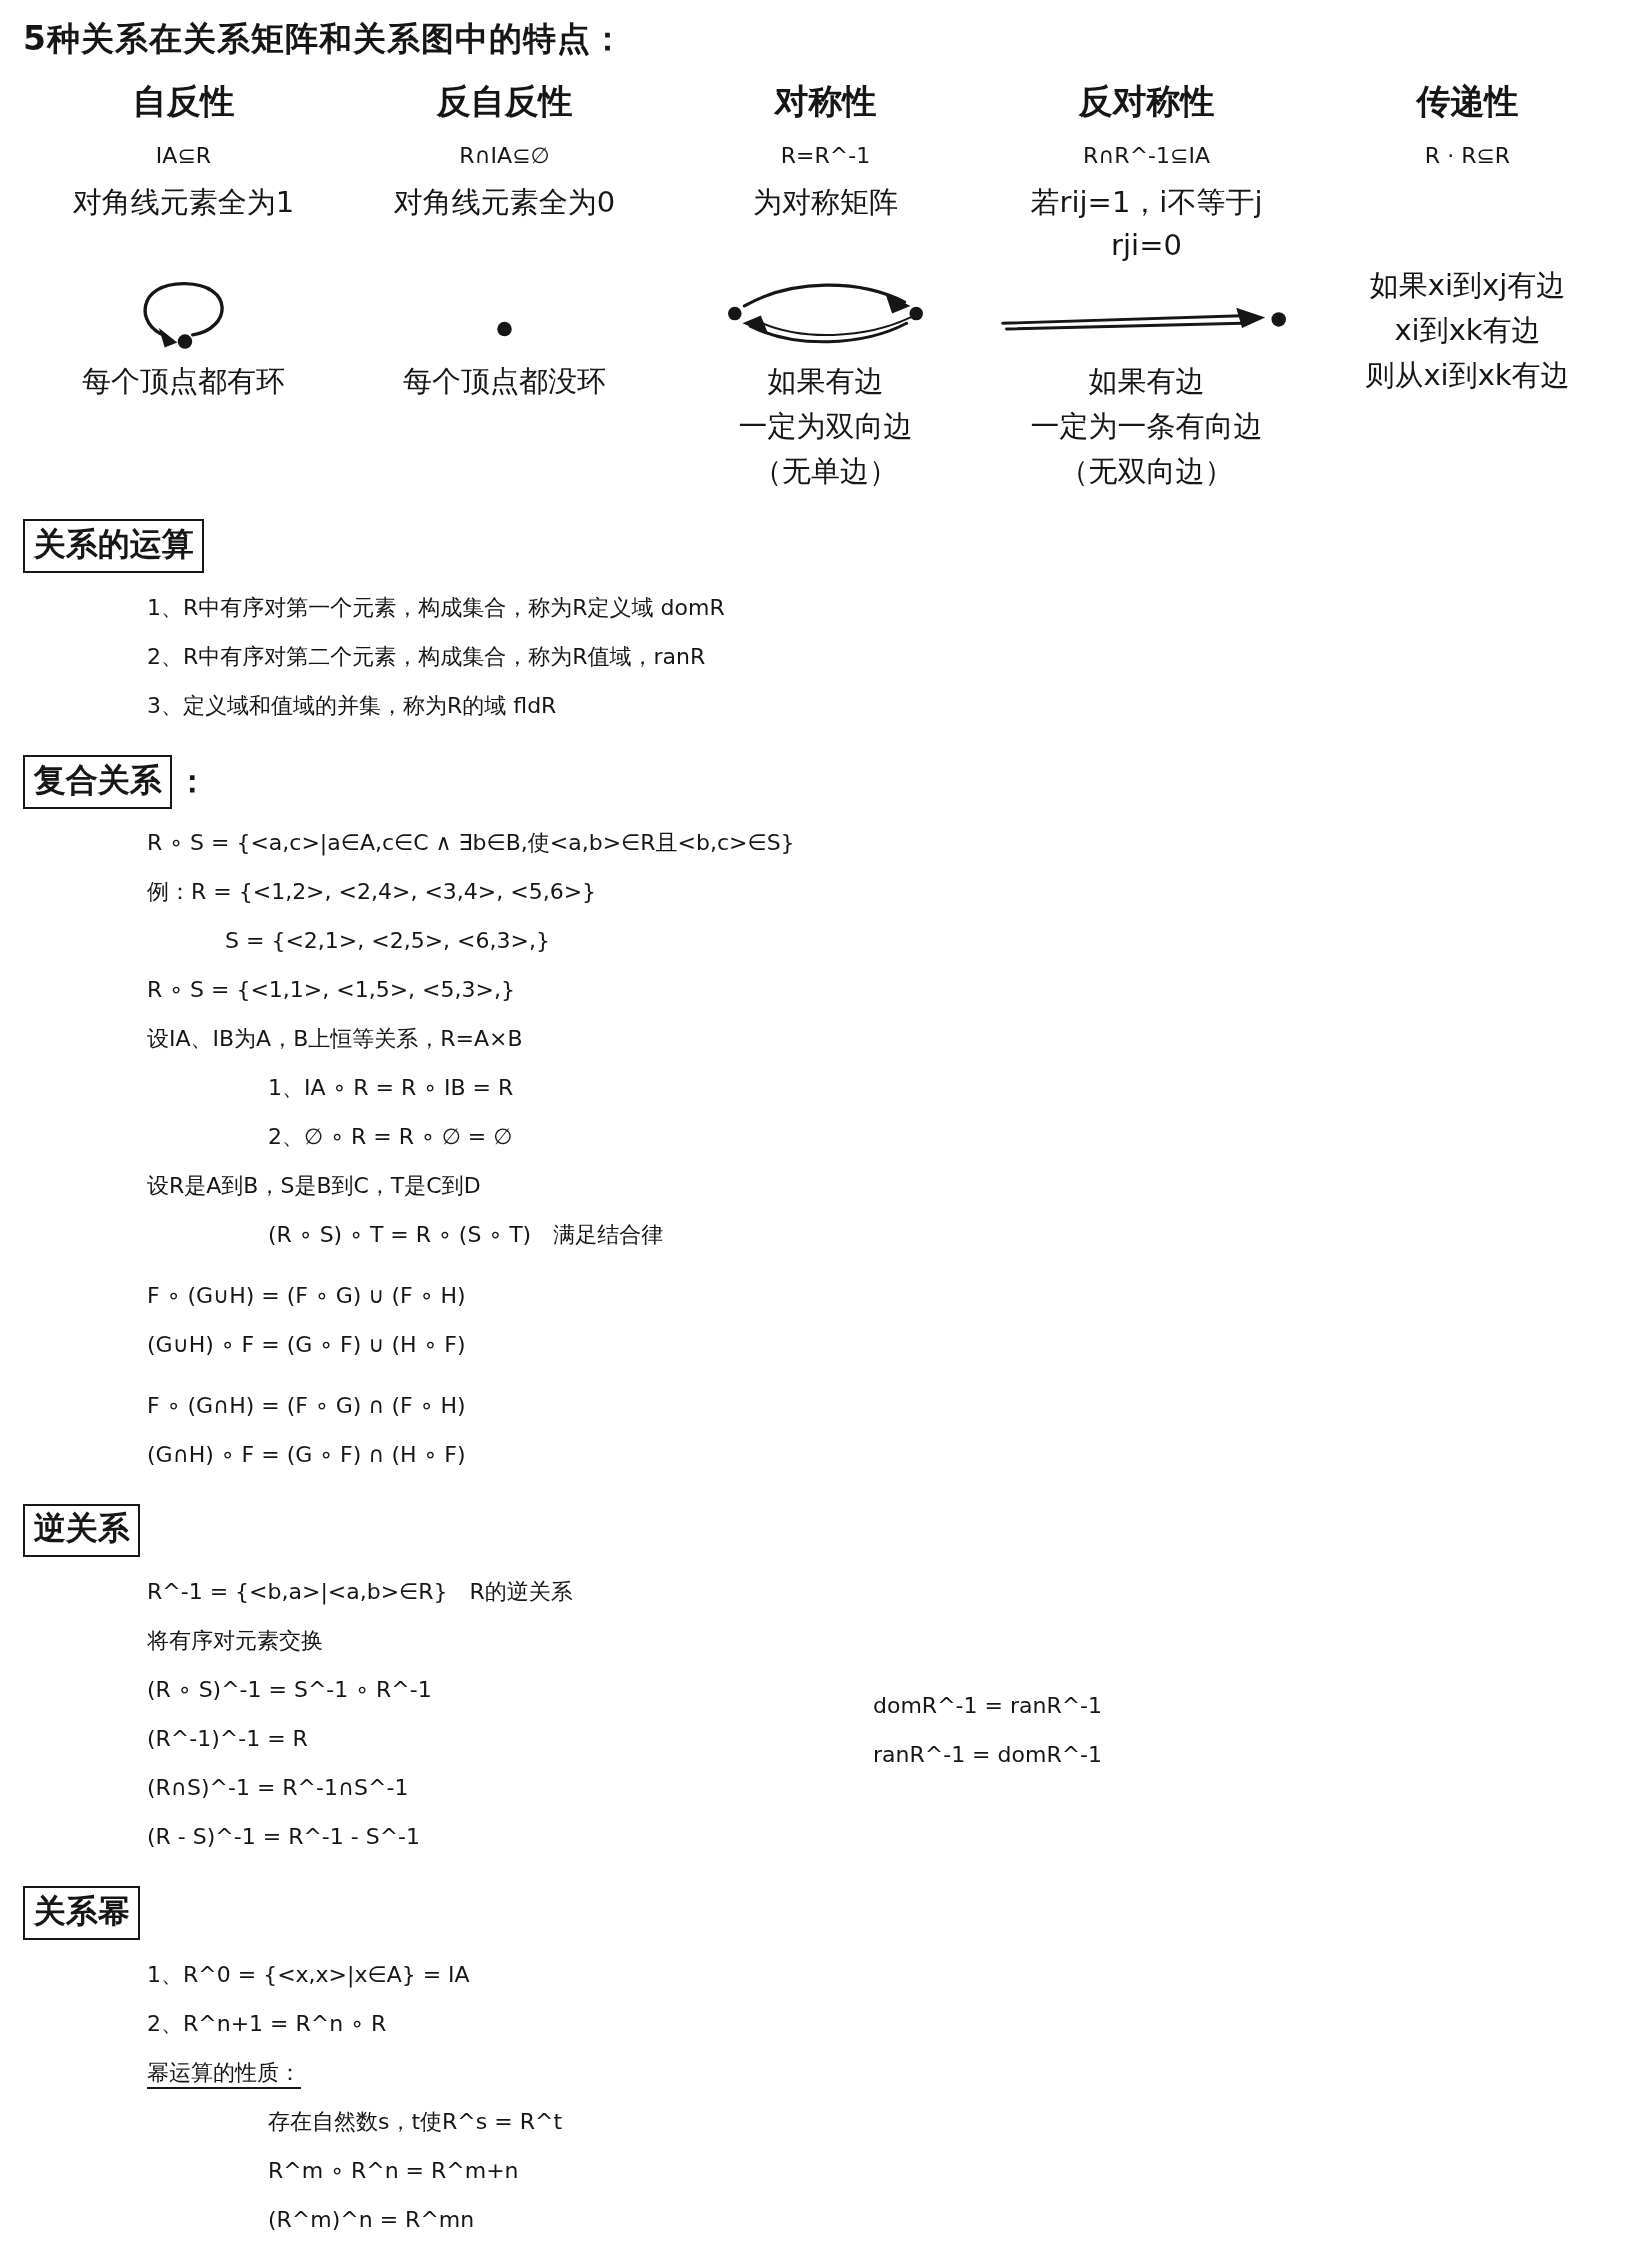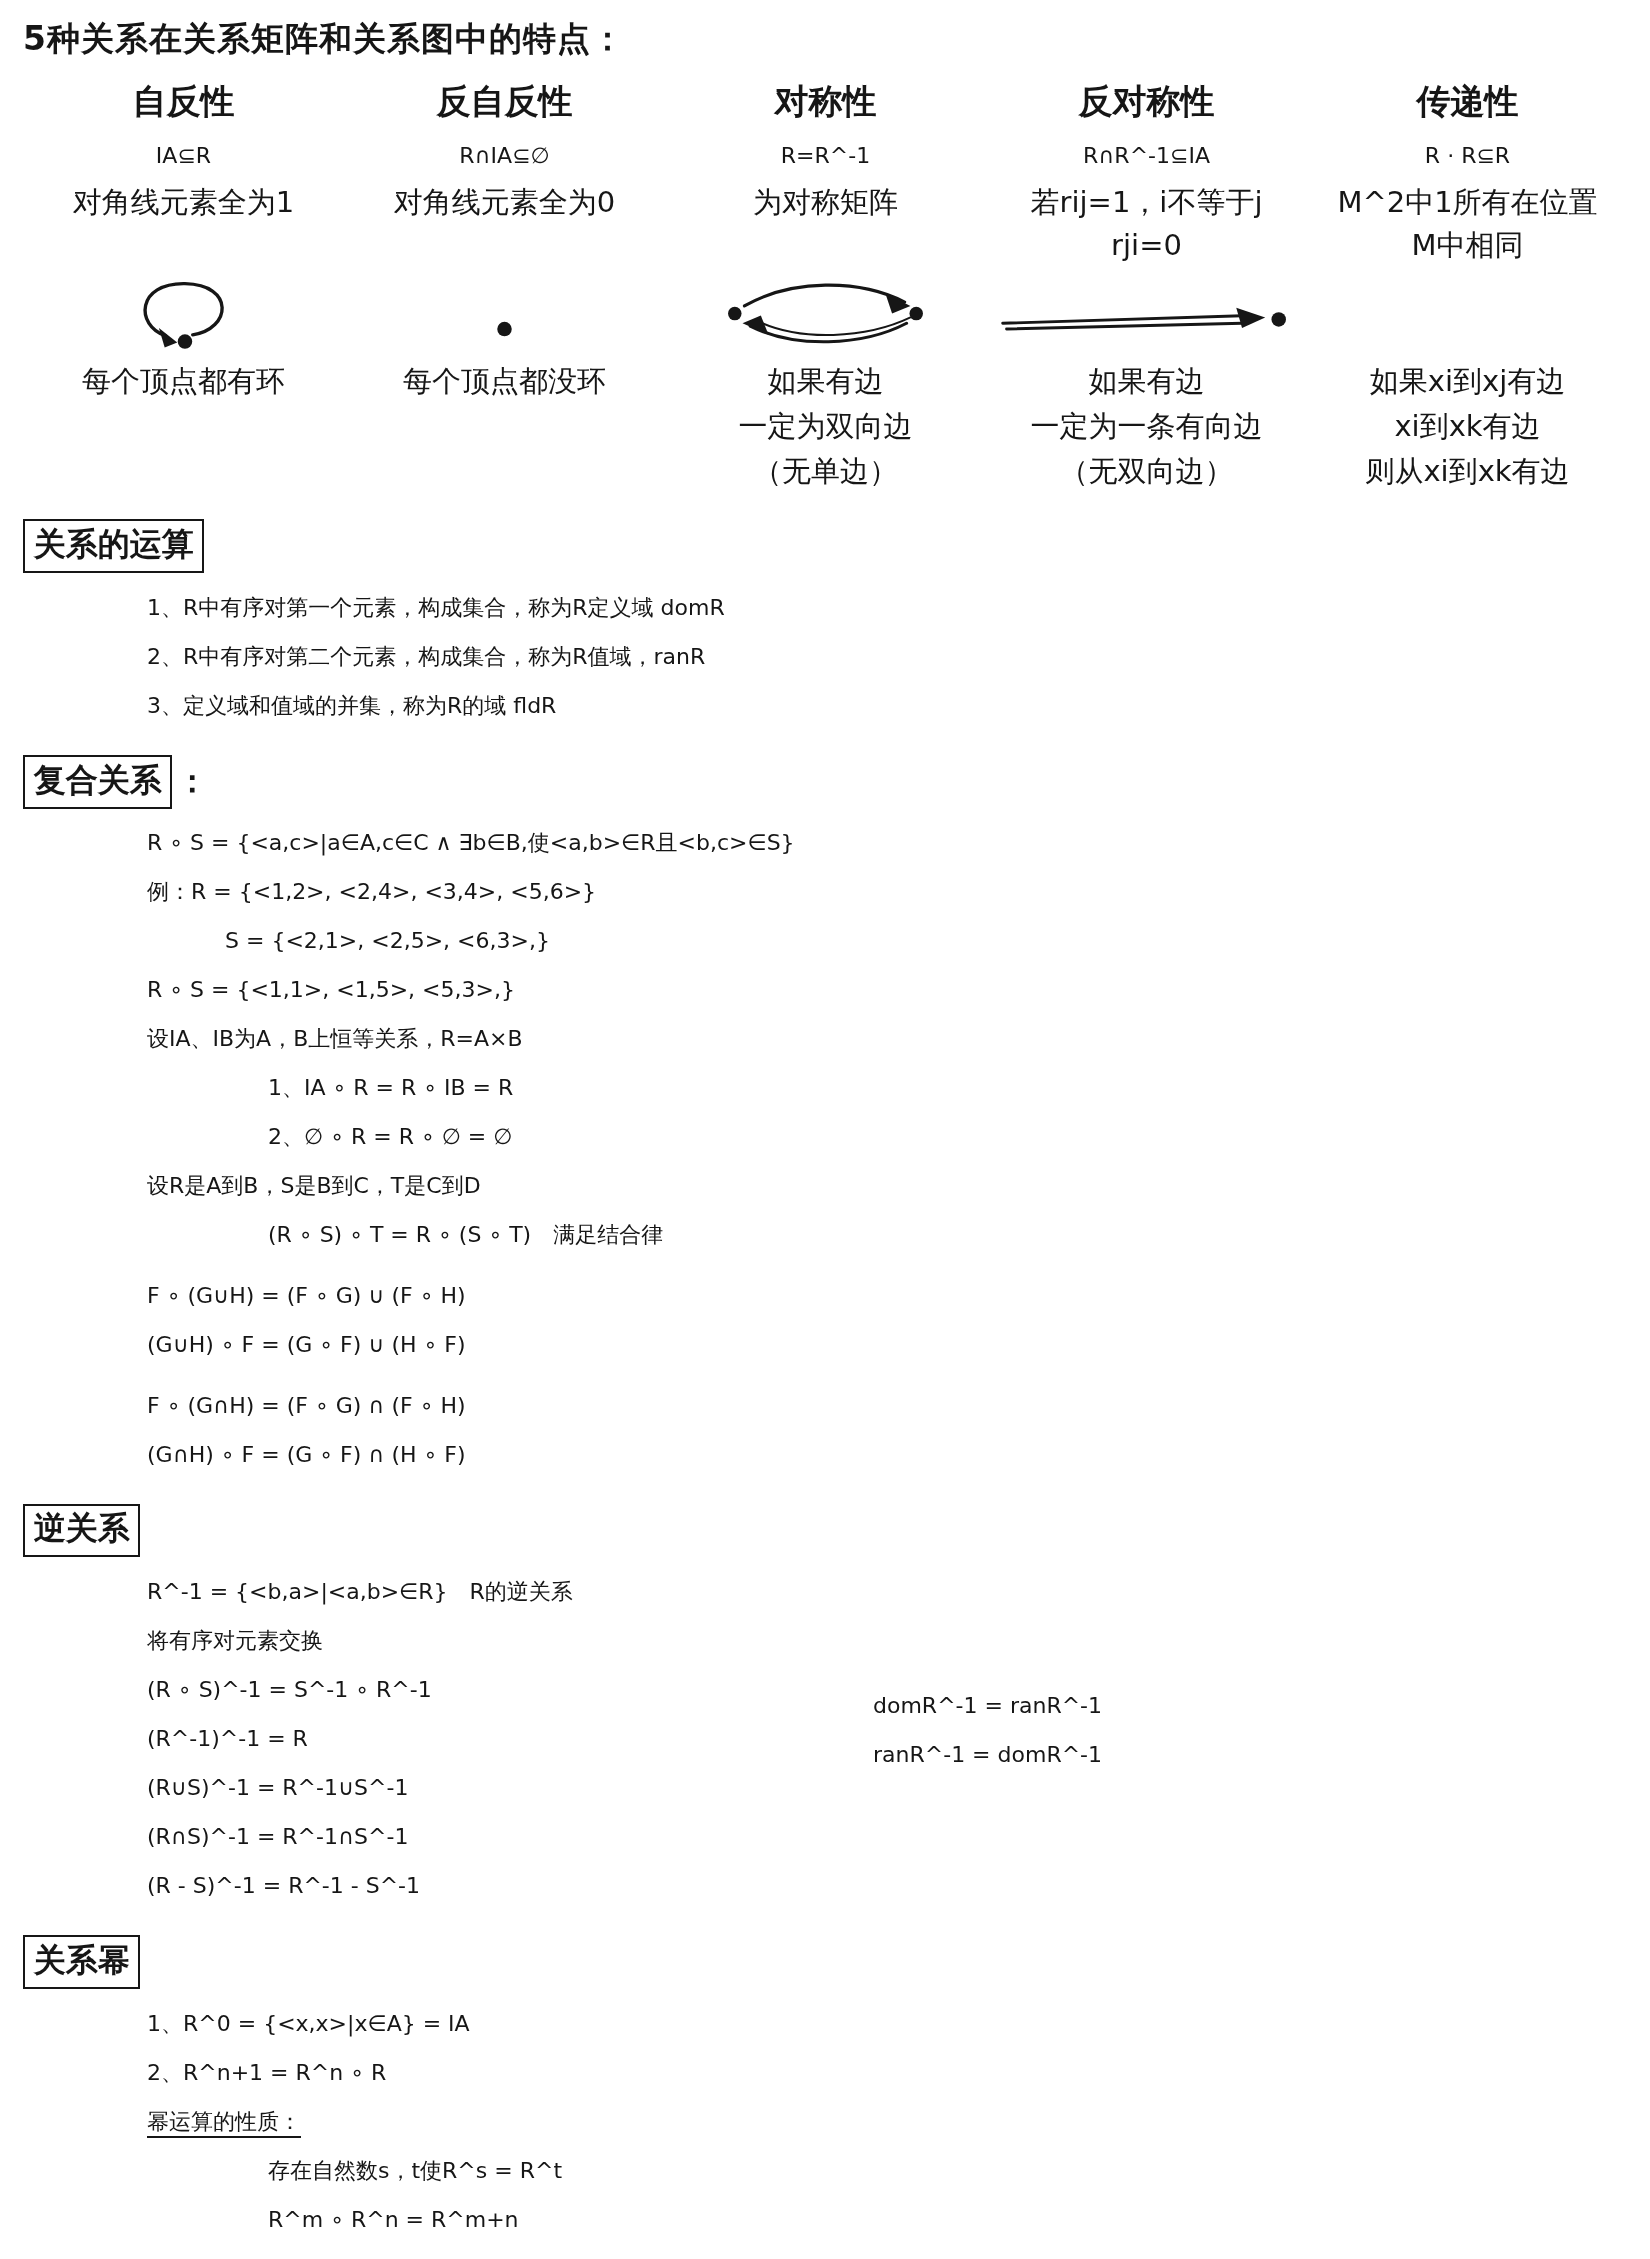--- a/index.html
+++ b/index.html
@@ -123,24 +123,20 @@
       <div class="graph-notes">
         <div>如果有边</div>
         <div>一定为一条有向边</div>
         <div>（无双向边）</div>
       </div>
     </div>
 
     <div class="col">
       <div class="col-header">传递性</div>
       <div class="col-formula">R · R⊆R</div>
-      <div class="matrix-notes">
-        <div>M^2中1所有在位置</div>
-        <div>M中相同</div>
-      </div>
       <div class="diagram"></div>
       <div class="graph-notes">
         <div>如果xi到xj有边</div>
         <div>xi到xk有边</div>
         <div>则从xi到xk有边</div>
       </div>
     </div>
 
   </div>
 
@@ -178,21 +174,20 @@
       </section>
       <section class="section">
         <div class="sec-head-row">
           <span class="sec-box">逆关系</span>
         </div>
         <div class="sec-lines">
           <div class="line indent-1"><span>R^-1 = {&lt;b,a&gt;|&lt;a,b&gt;∈R}　R的逆关系</span></div>
           <div class="line indent-1"><span>将有序对元素交换</span></div>
           <div class="line indent-1"><span>(R ∘ S)^-1 = S^-1 ∘ R^-1</span><span class="right-col">domR^-1 = ranR^-1</span></div>
           <div class="line indent-1"><span>(R^-1)^-1 = R</span><span class="right-col">ranR^-1 = domR^-1</span></div>
-          <div class="line indent-1"><span>(R∪S)^-1 = R^-1∪S^-1</span></div>
           <div class="line indent-1"><span>(R∩S)^-1 = R^-1∩S^-1</span></div>
           <div class="line indent-1"><span>(R - S)^-1 = R^-1 - S^-1</span></div>
         </div>
       </section>
       <section class="section">
         <div class="sec-head-row">
           <span class="sec-box">关系幂</span>
         </div>
         <div class="sec-lines">
           <div class="line indent-1"><span>1、R^0 = {&lt;x,x&gt;|x∈A} = IA</span></div>

